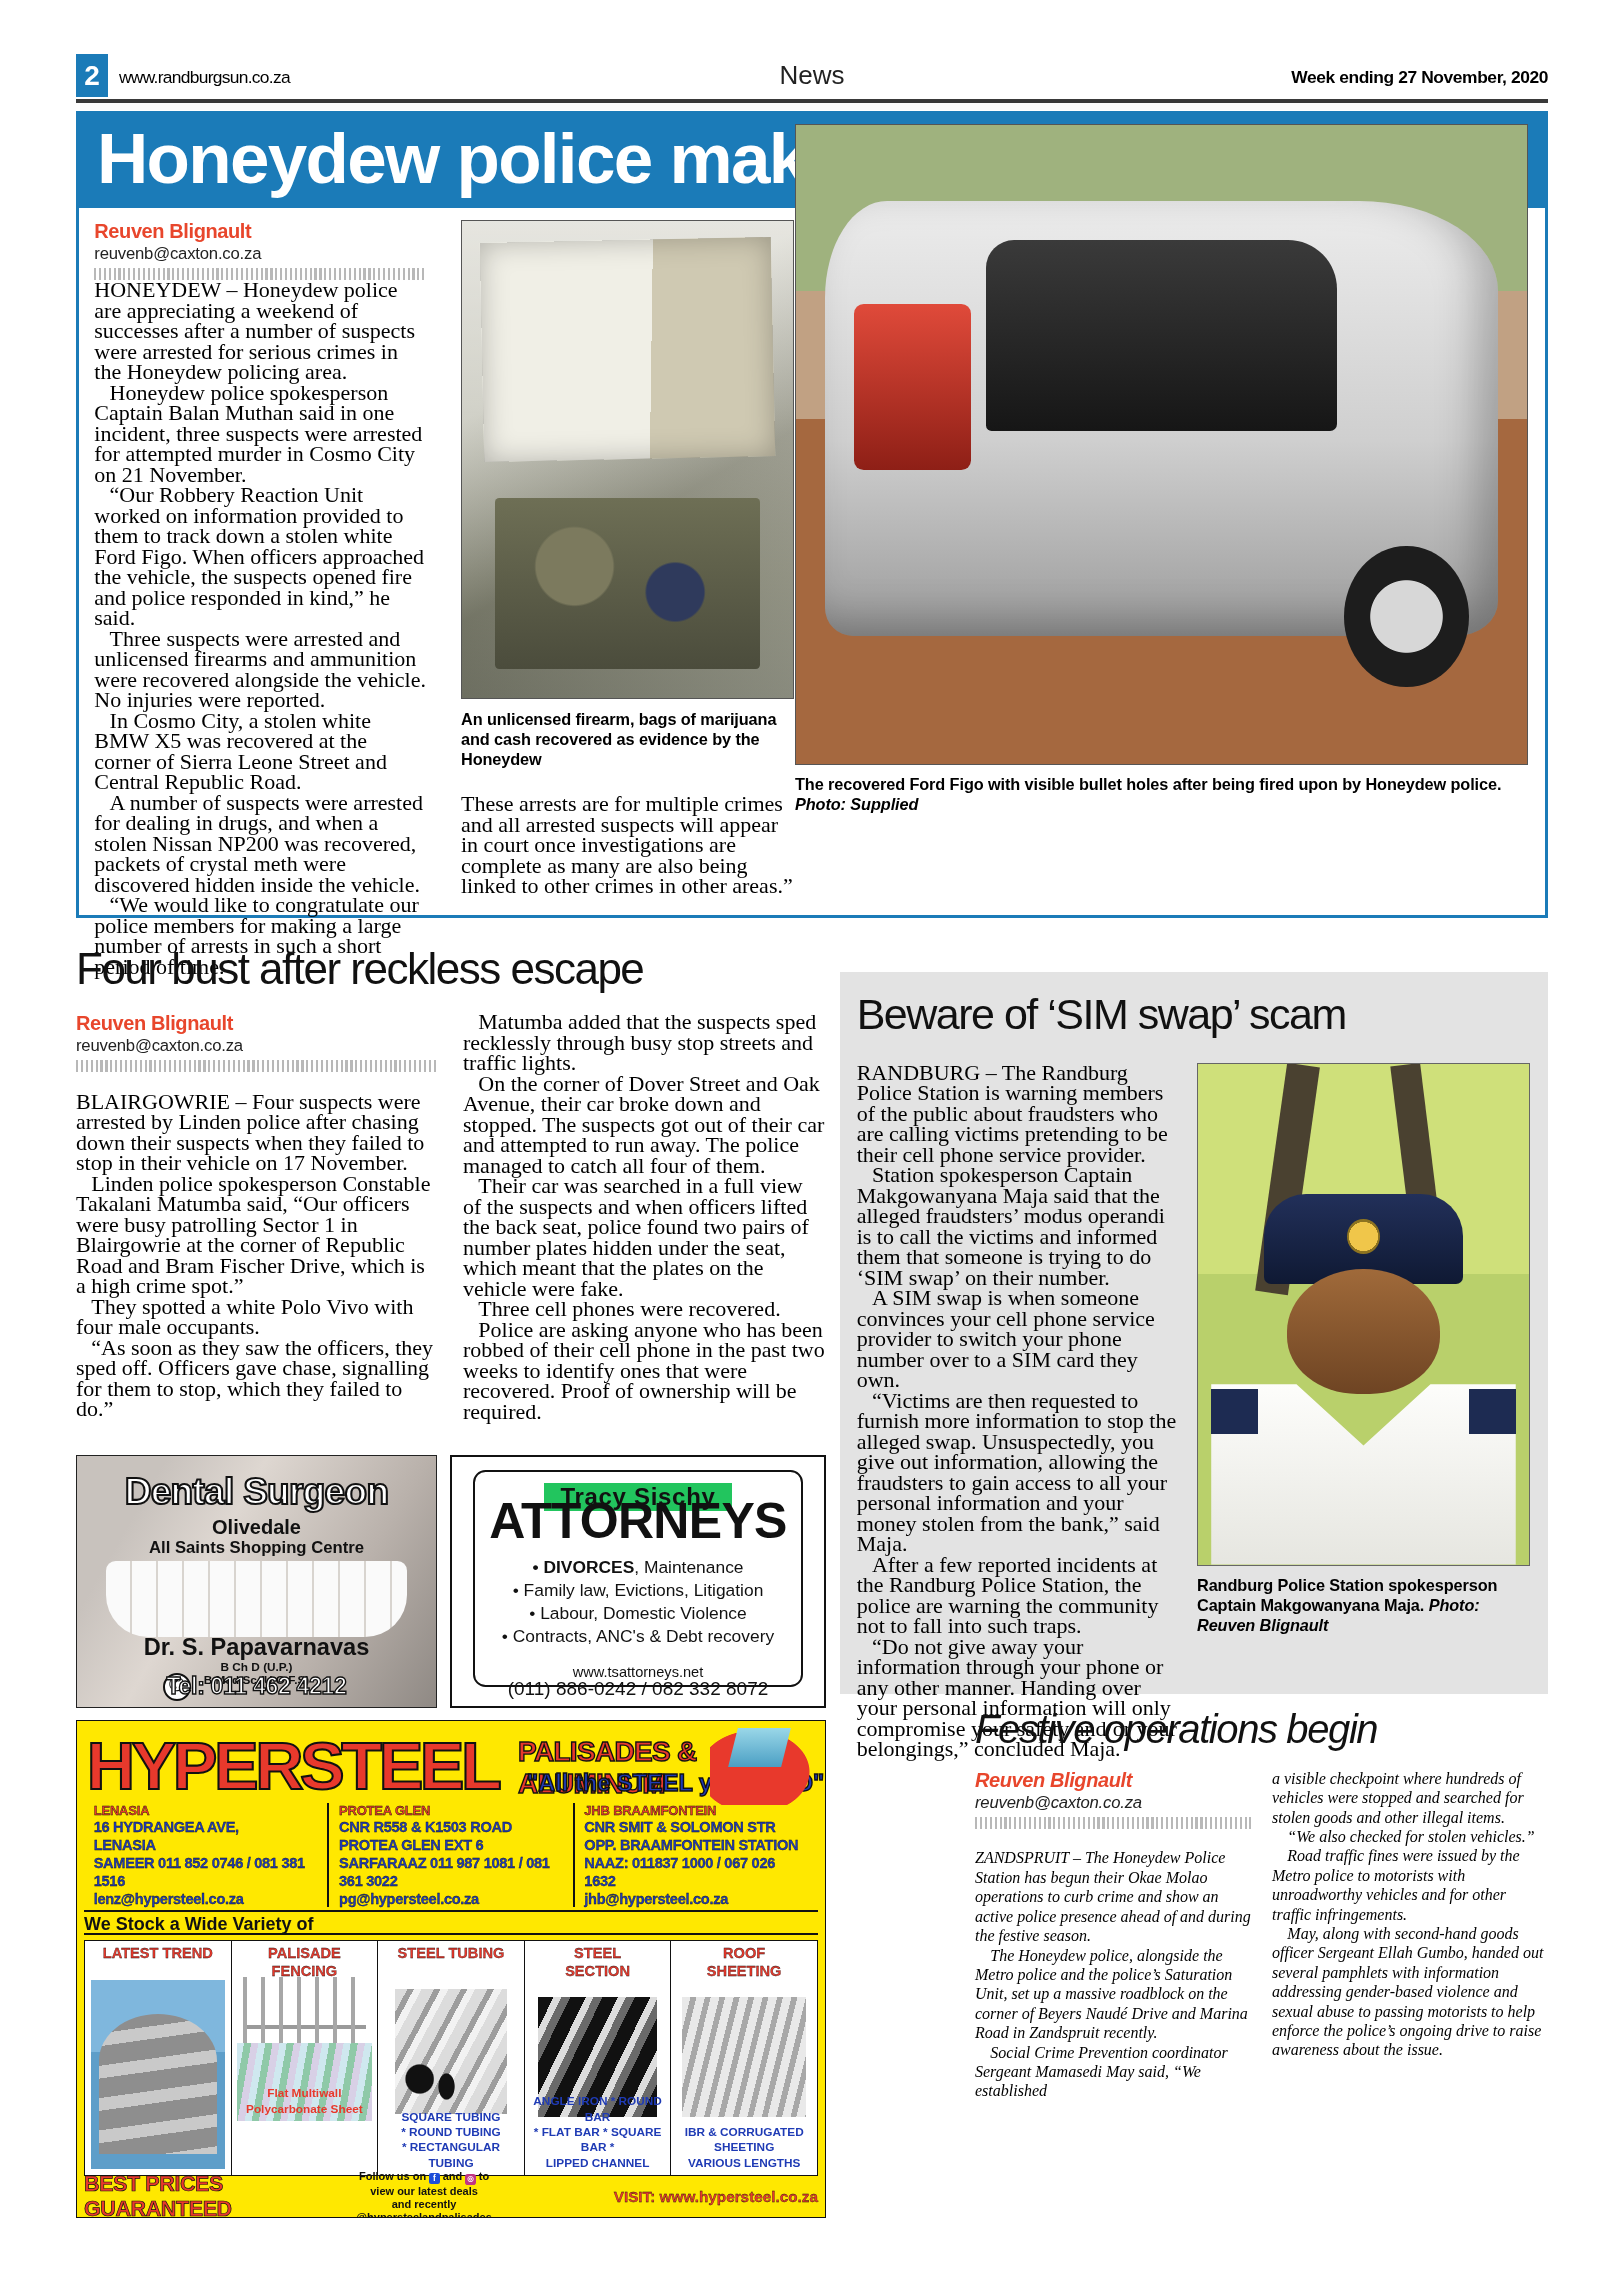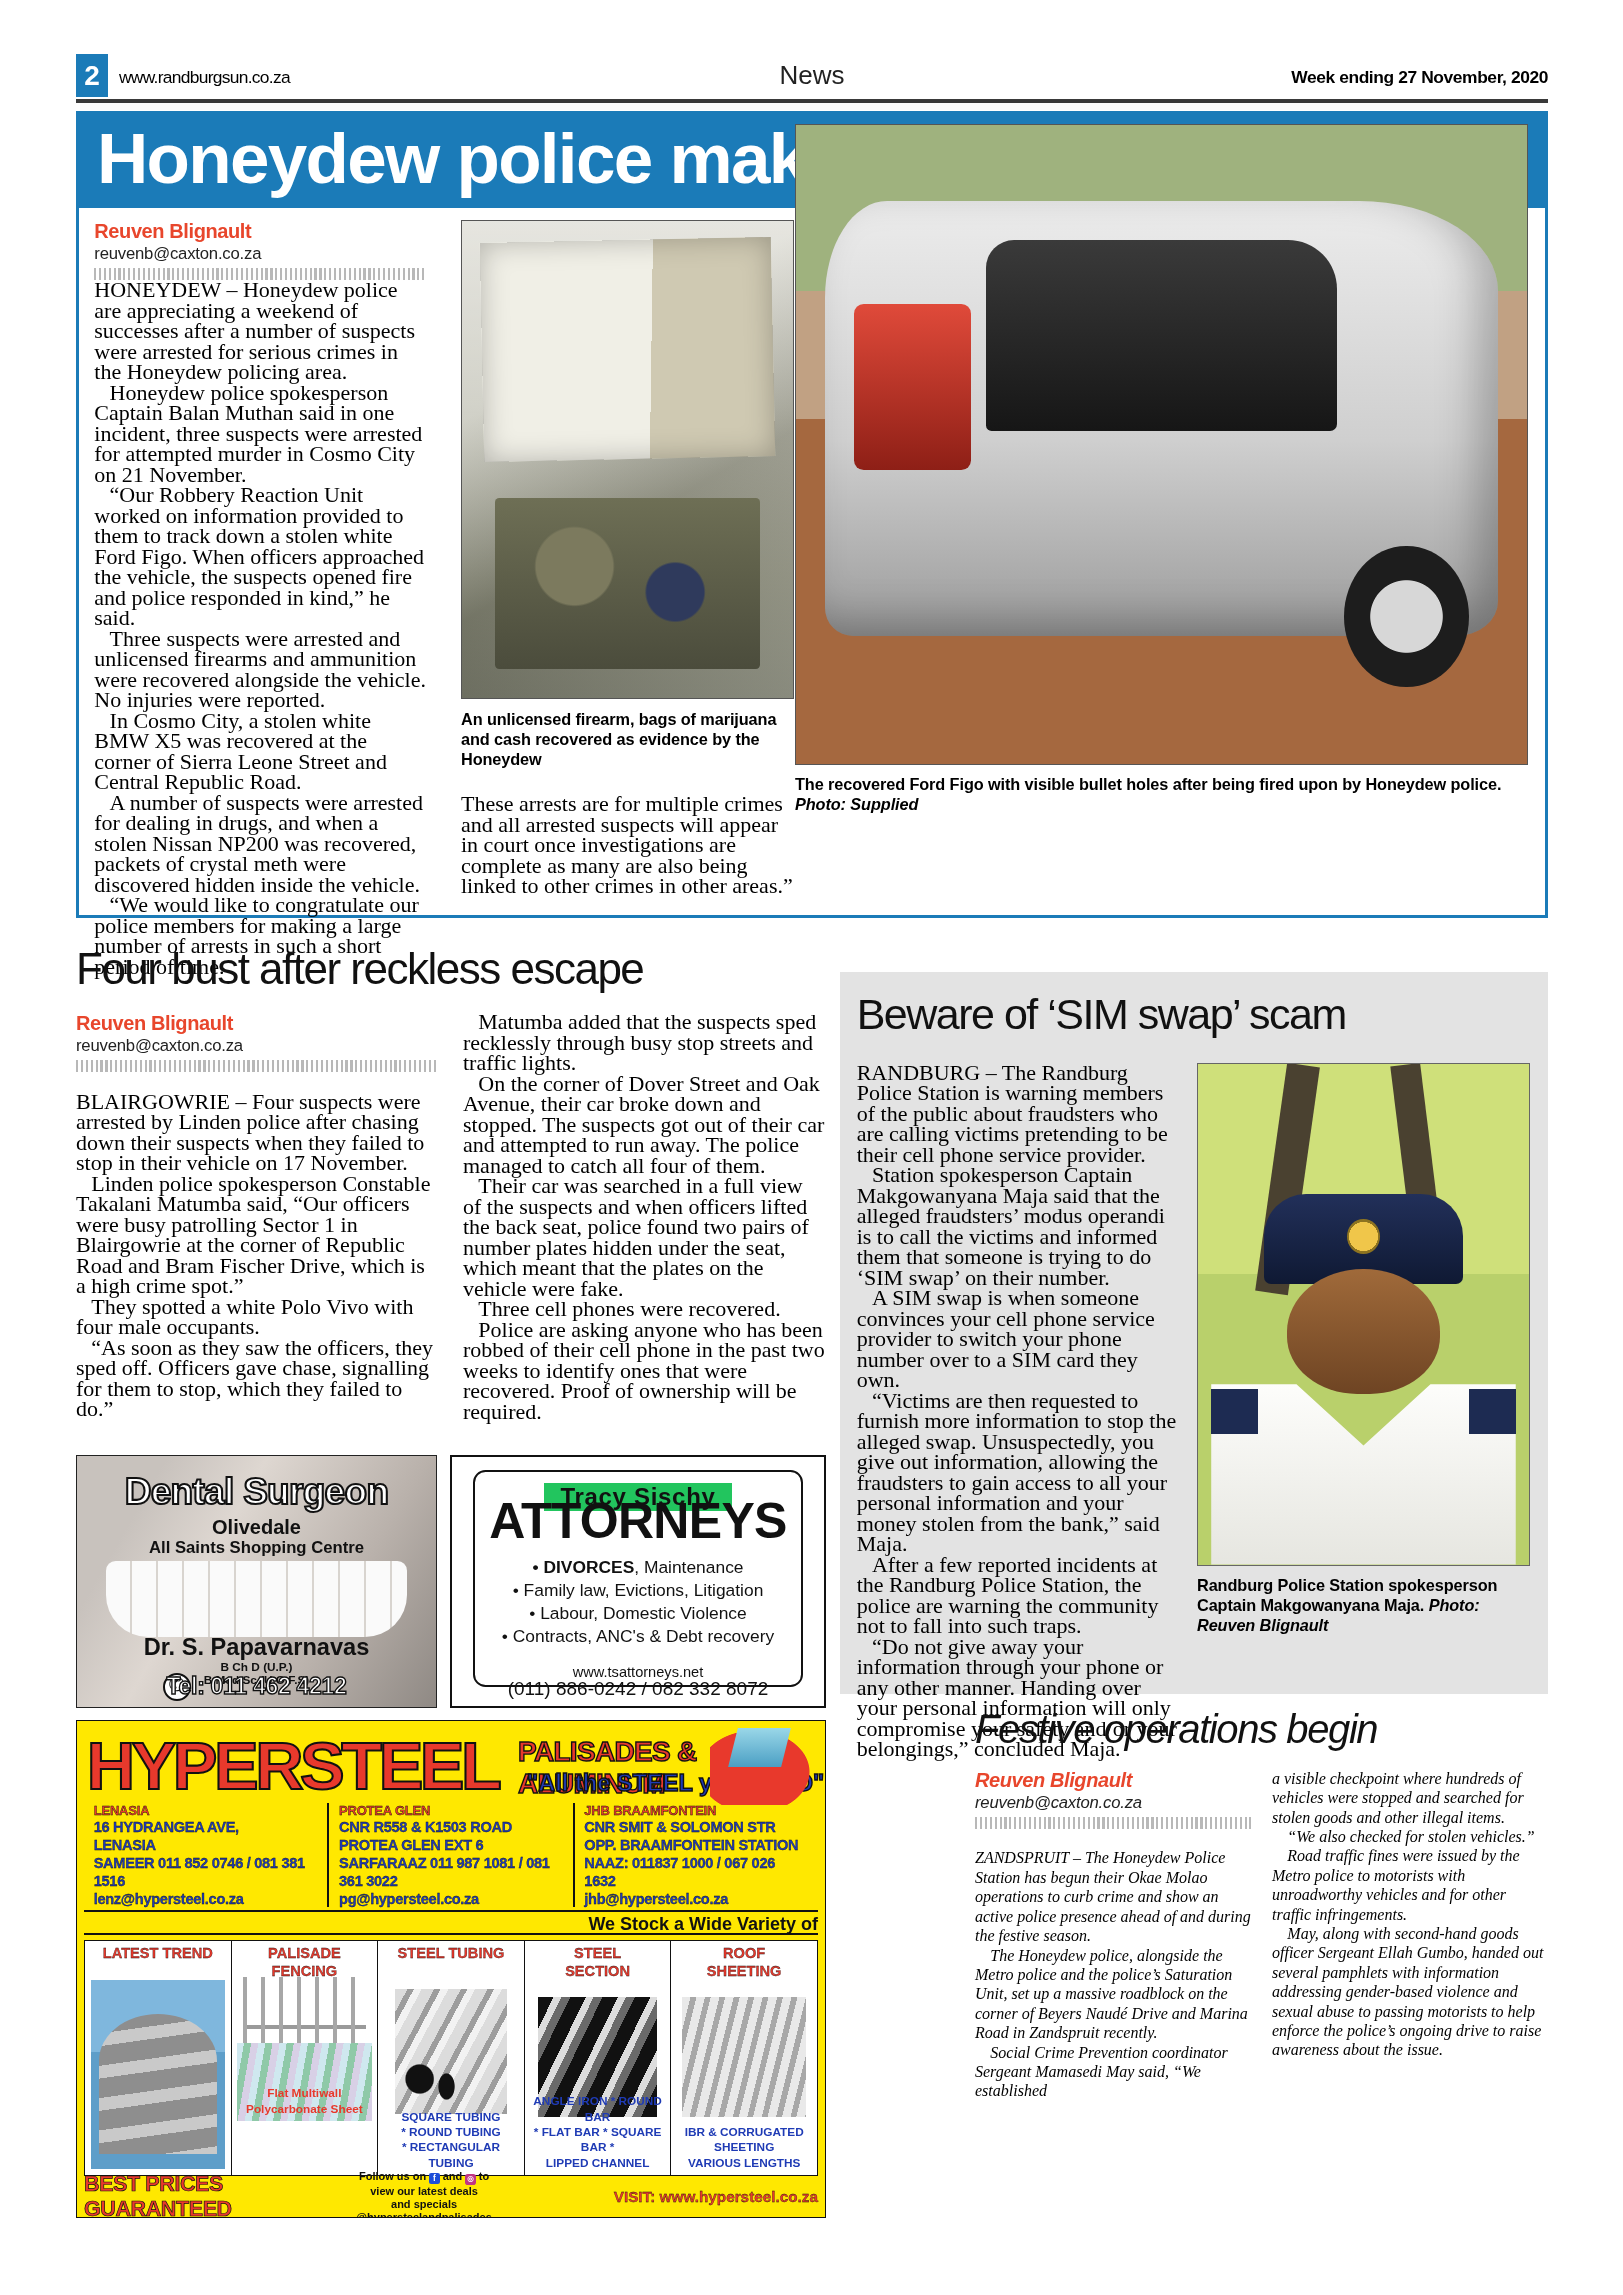--- a/index.html
+++ b/index.html
@@ -286,21 +286,21 @@
   .branch .bn {
     font-family:"Liberation Sans",sans-serif; font-weight:bold; font-size:13px;
     color:#e8392c; -webkit-text-stroke:0.4px #111; letter-spacing:-0.2px;
   }
   .branch .bl {
     font-family:"Liberation Sans",sans-serif; font-weight:bold; font-size:14.6px;
     color:#1f3bb5; -webkit-text-stroke:0.3px #111; line-height:18px; letter-spacing:-0.3px;
   }
   .steel-stock {
     position:absolute; left:7px; right:7px; top:189px; height:25px;
-    border-top:2.1px solid #111; border-bottom:2.1px solid #111; text-align:right;
+    border-top:2.1px solid #111; border-bottom:2.1px solid #111; text-align:left;
     font-family:"Liberation Sans",sans-serif; font-weight:bold; font-size:18px; color:#111;
     line-height:25px;
   }
   .steel-grid {
     position:absolute; left:7px; right:7px; top:219px; height:236px;
     display:flex; background:#fff; border:1.4px solid #111;
   }
   .scell { flex:1; position:relative; background:#fff; padding:4.2px; overflow:hidden; }
   .scell + .scell { border-left:1.4px solid #111; }
   .scell .st {
@@ -579,21 +579,21 @@
     </div>
 
     <div class="steel-foot">
       <div class="steel-best">BEST PRICES GUARANTEED</div>
       <div class="steel-follow">
         <span>Follow us on</span>
         <span class="fb-ico">f</span>
         <span>and</span>
         <span class="ig-ico">◎</span>
         <span>to view our latest deals</span>
-        <br><span>and specials @hypersteelandpalisades</span>
+        <br><span>and recently @hypersteelandpalisades</span>
       </div>
       <div class="steel-visit">VISIT: www.hypersteel.co.za</div>
     </div>
   </div>
 
   <div class="art4">
     <div class="headline">Festive operations begin</div>
     <div class="art4-cols">
       <div class="art4-col">
         <div class="byline-name">Reuven Blignault</div>

